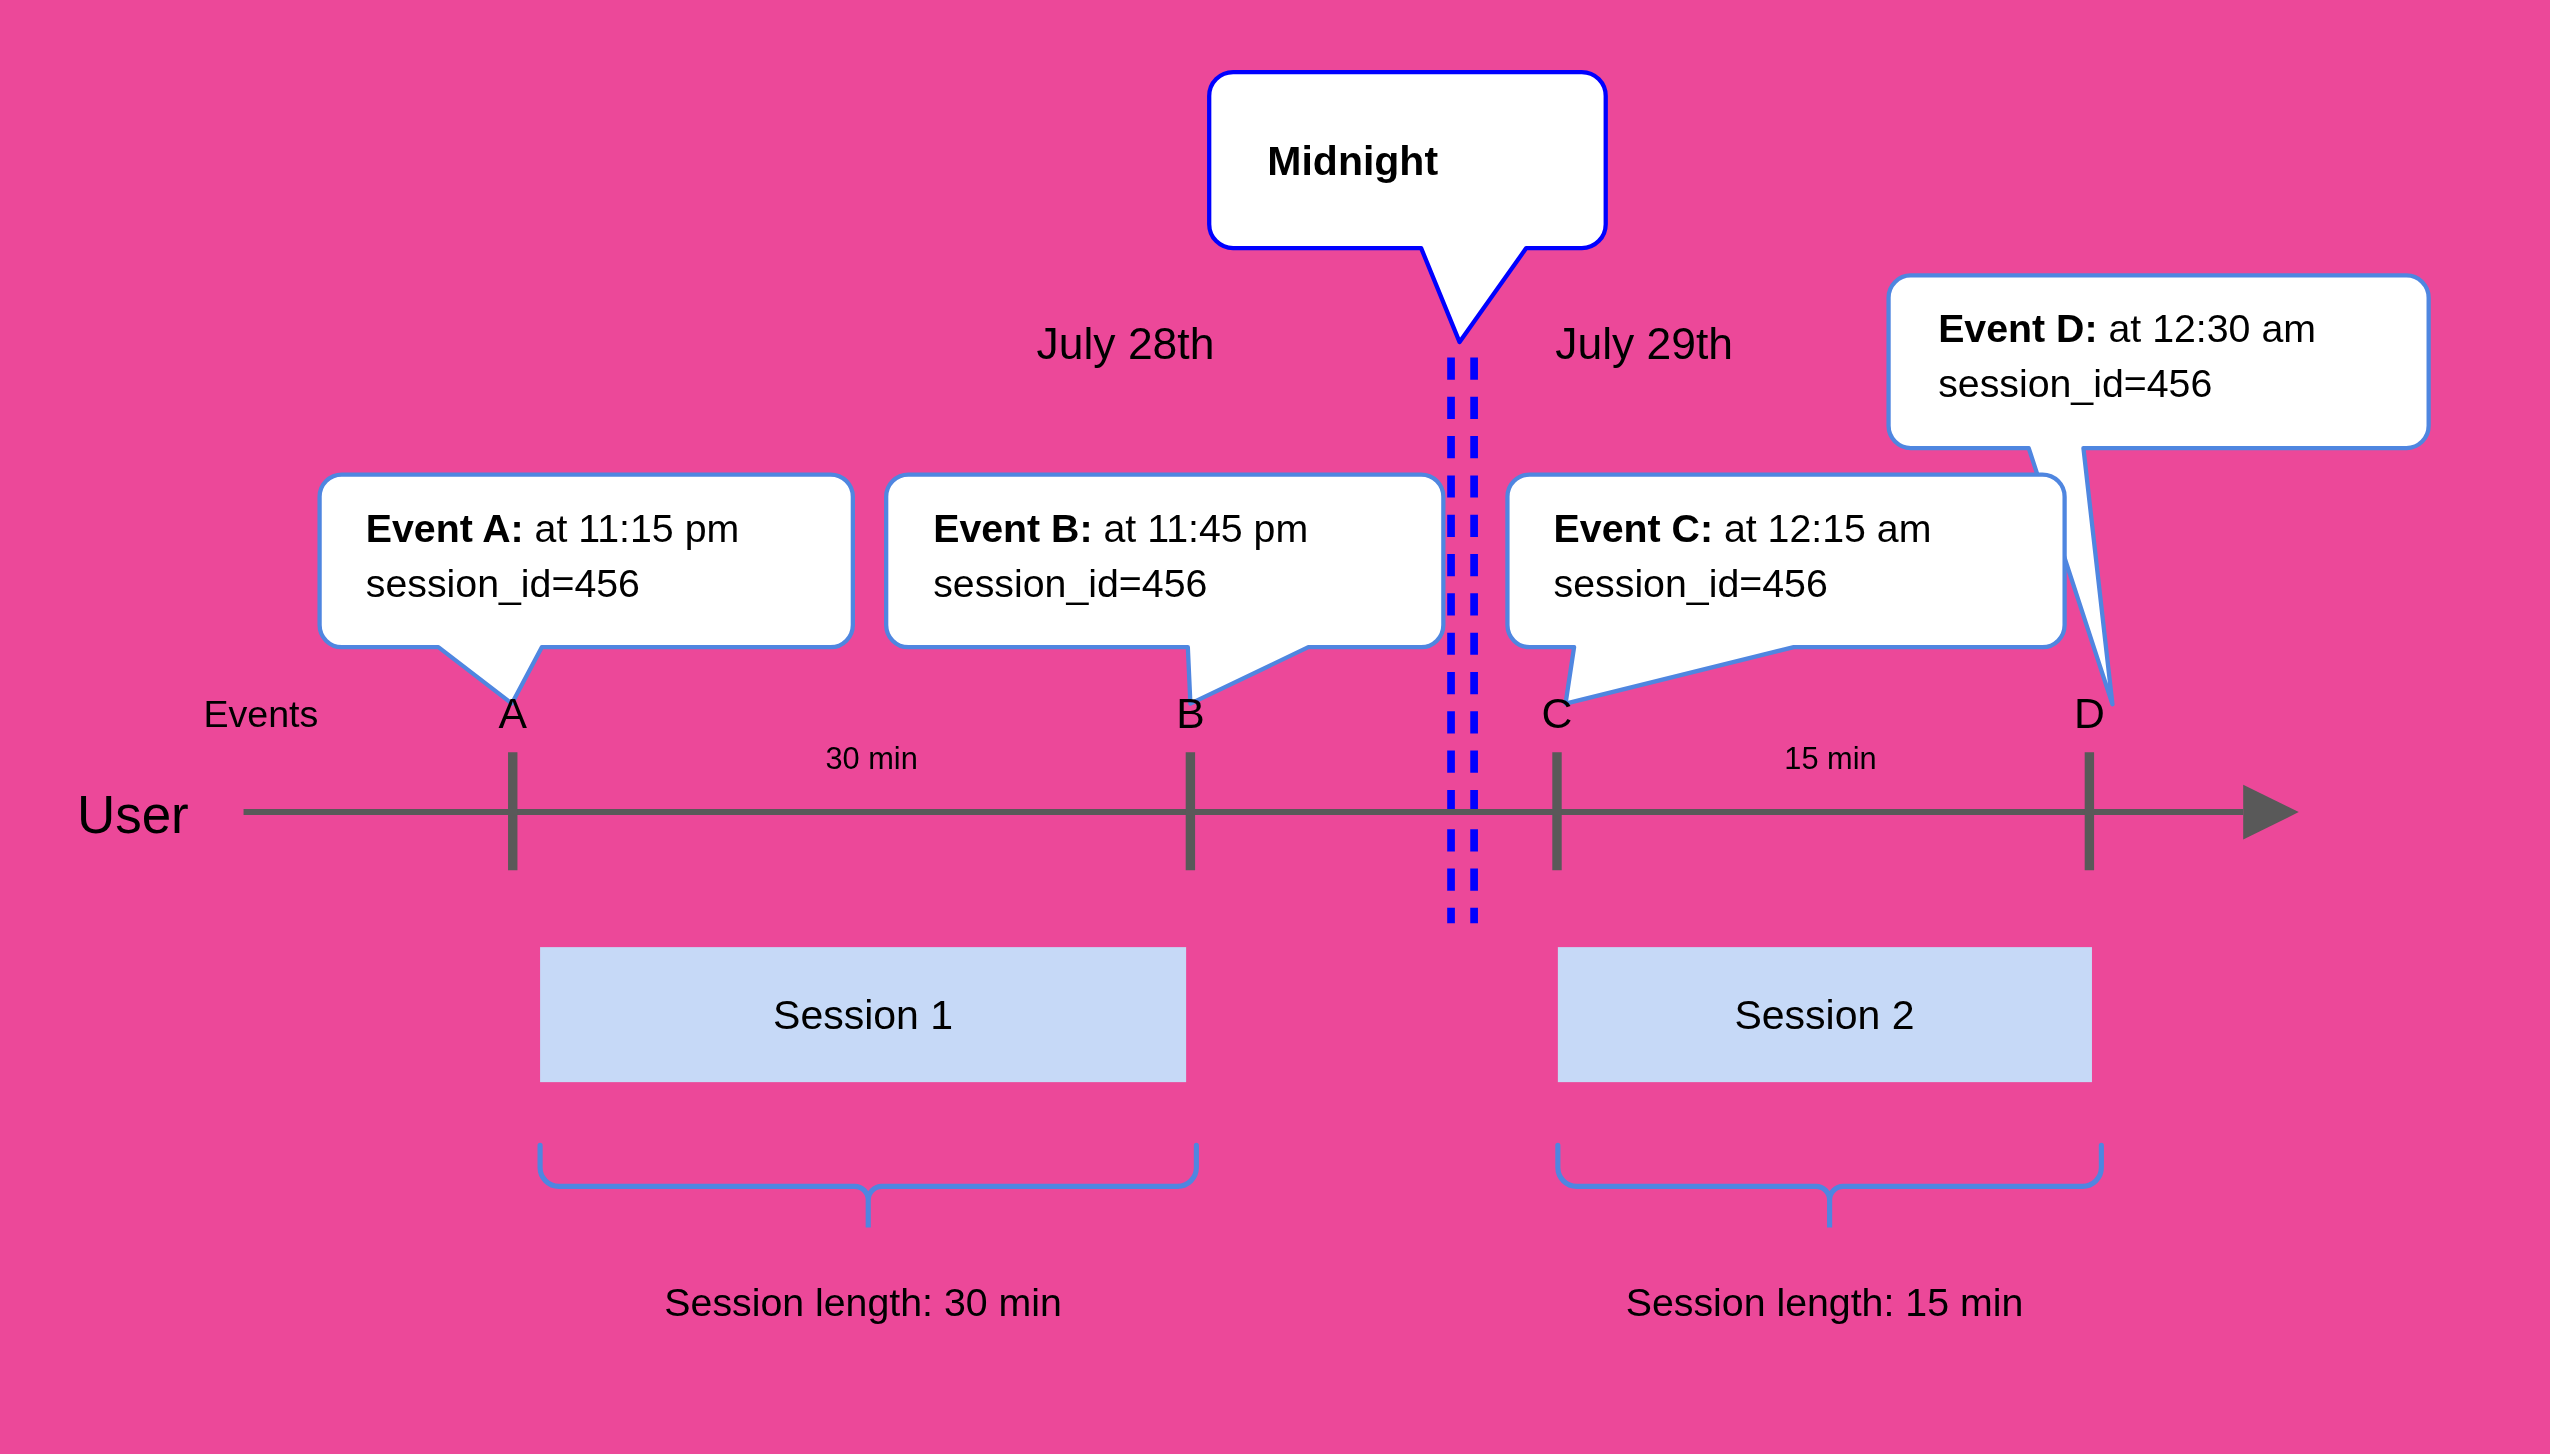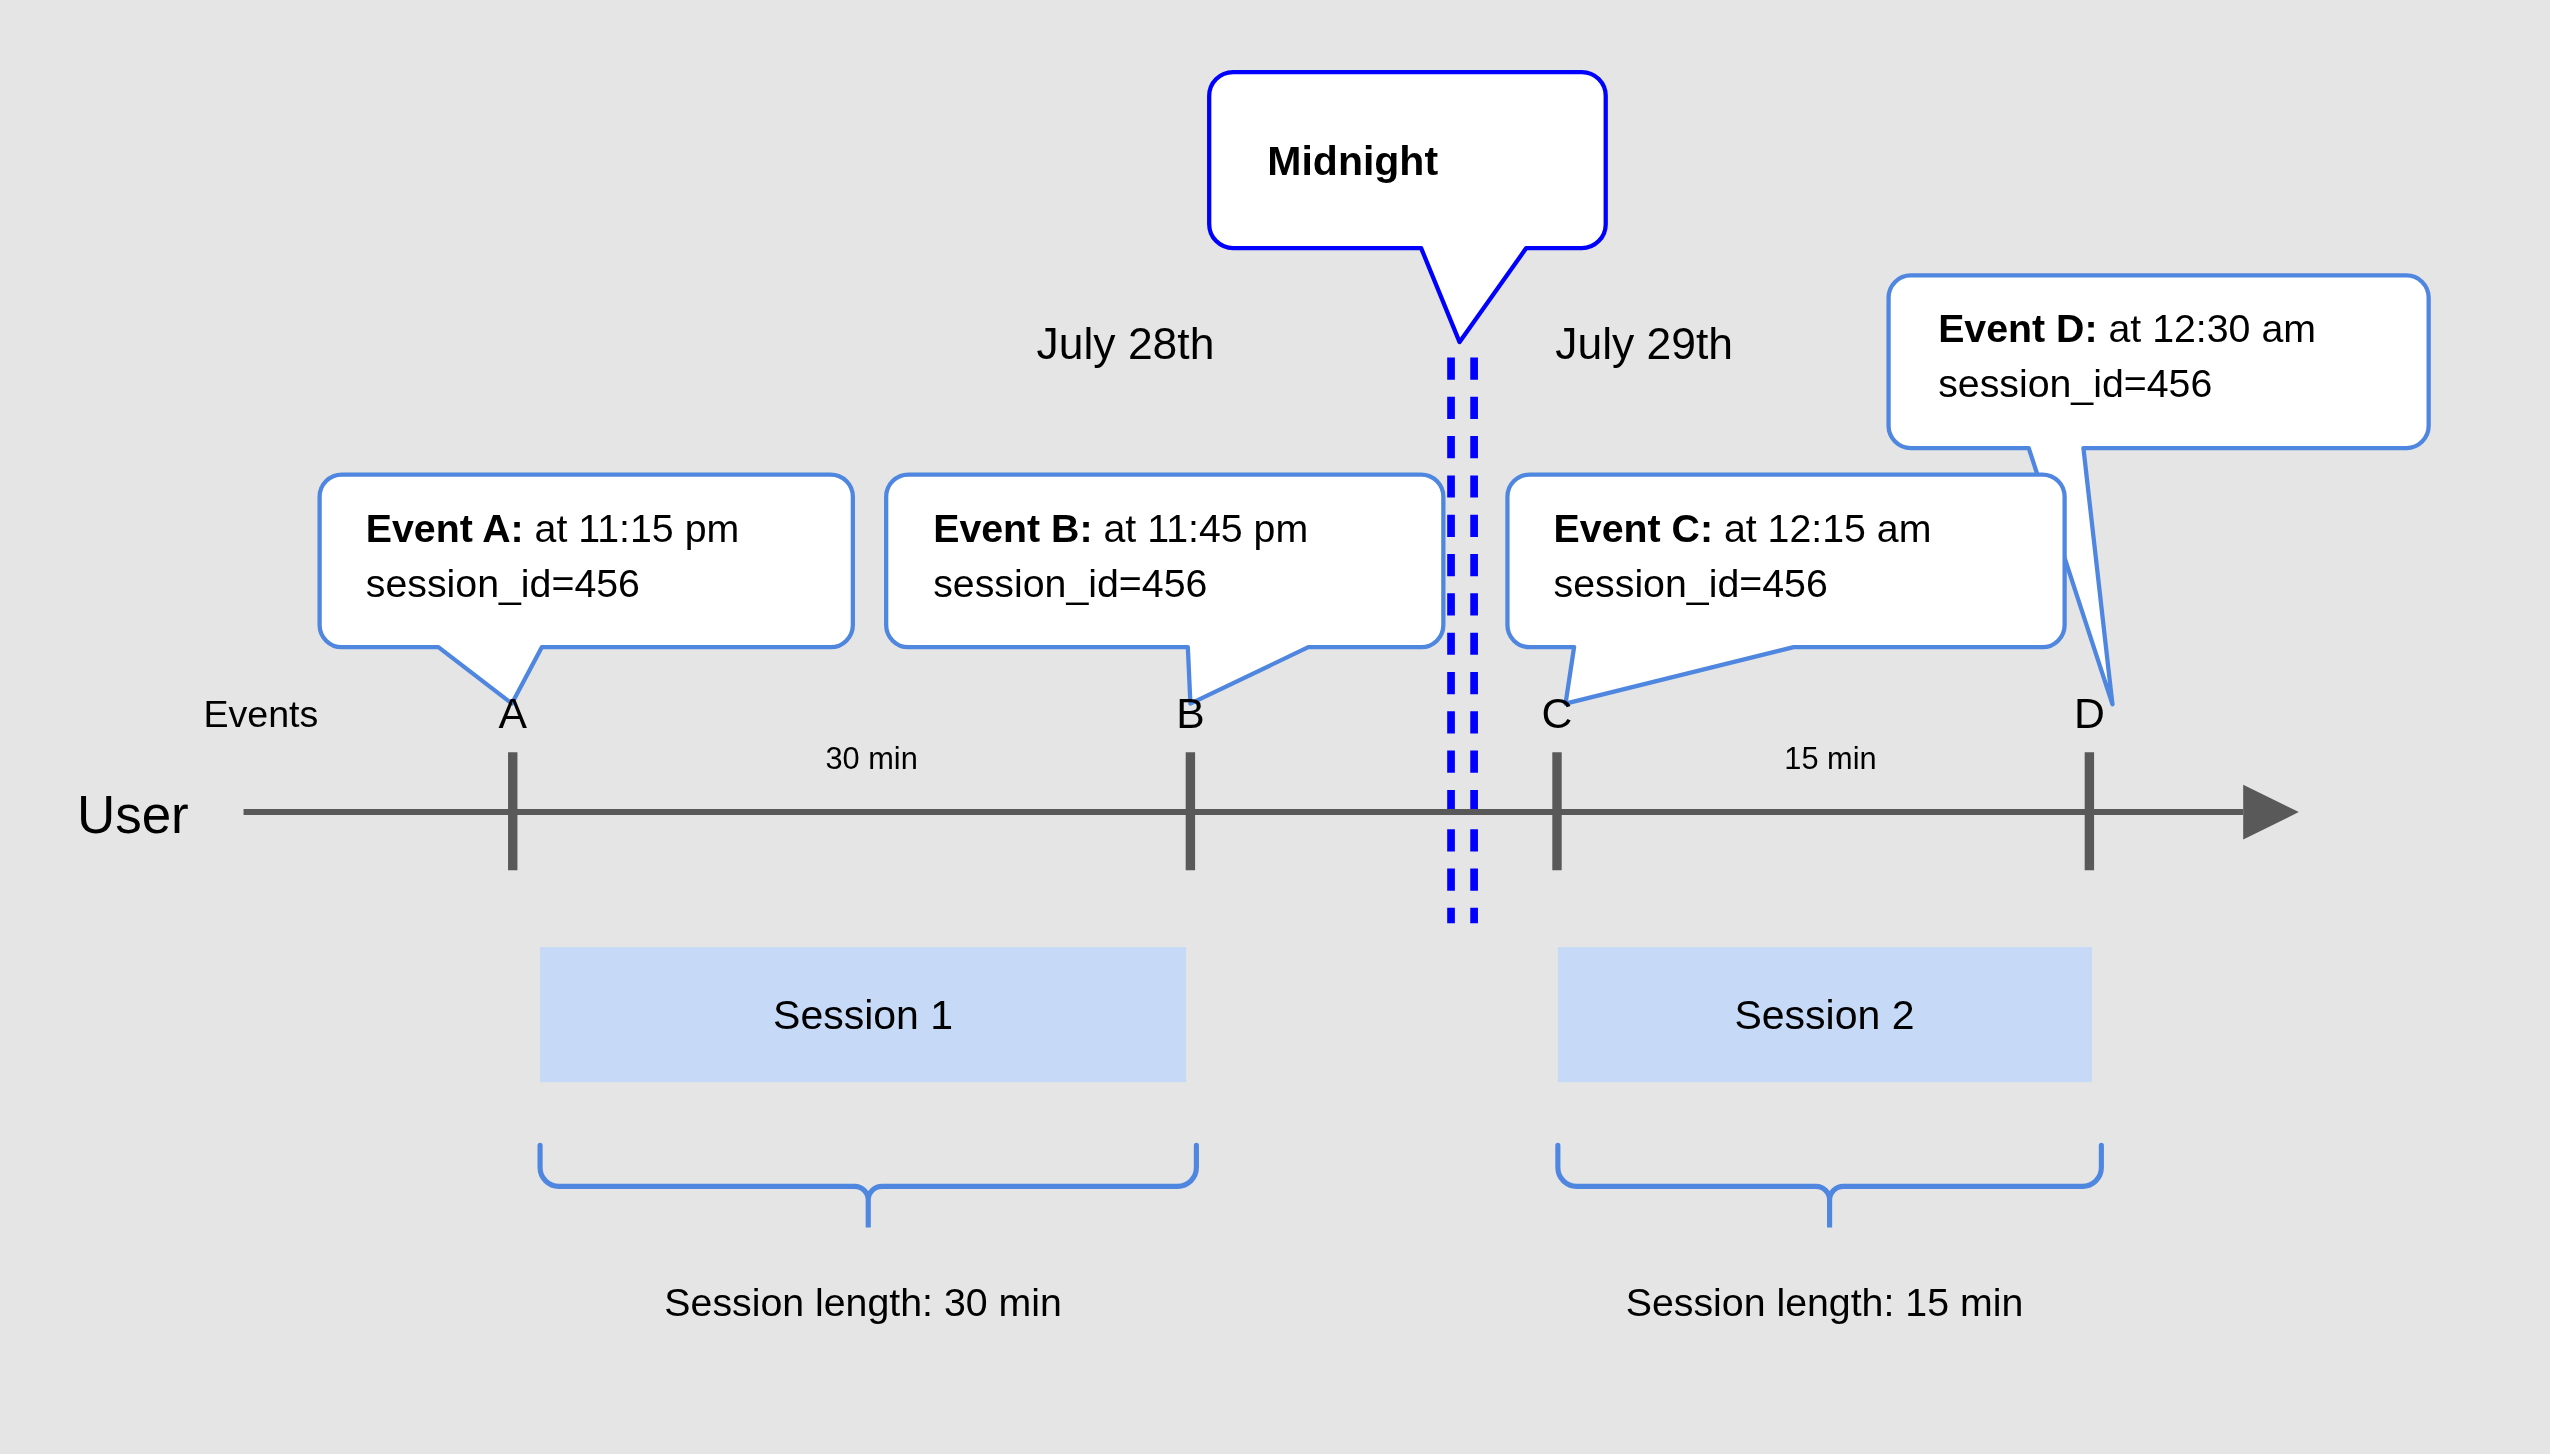--- a/index.html
+++ b/index.html
@@ -7,21 +7,21 @@
     padding: 0;
     background: #ffffff;
   }
   body {
     font-family: "Liberation Sans", sans-serif;
   }
   #stage {
     position: relative;
     width: 2550px;
     height: 1455px;
-    background: #e5e5e5;
+    background: #ec4899;
     overflow: hidden;
   }
   #diagram {
     position: absolute;
     top: 0;
     left: 0;
     width: 2550px;
     height: 1455px;
   }
   .callout-text {

